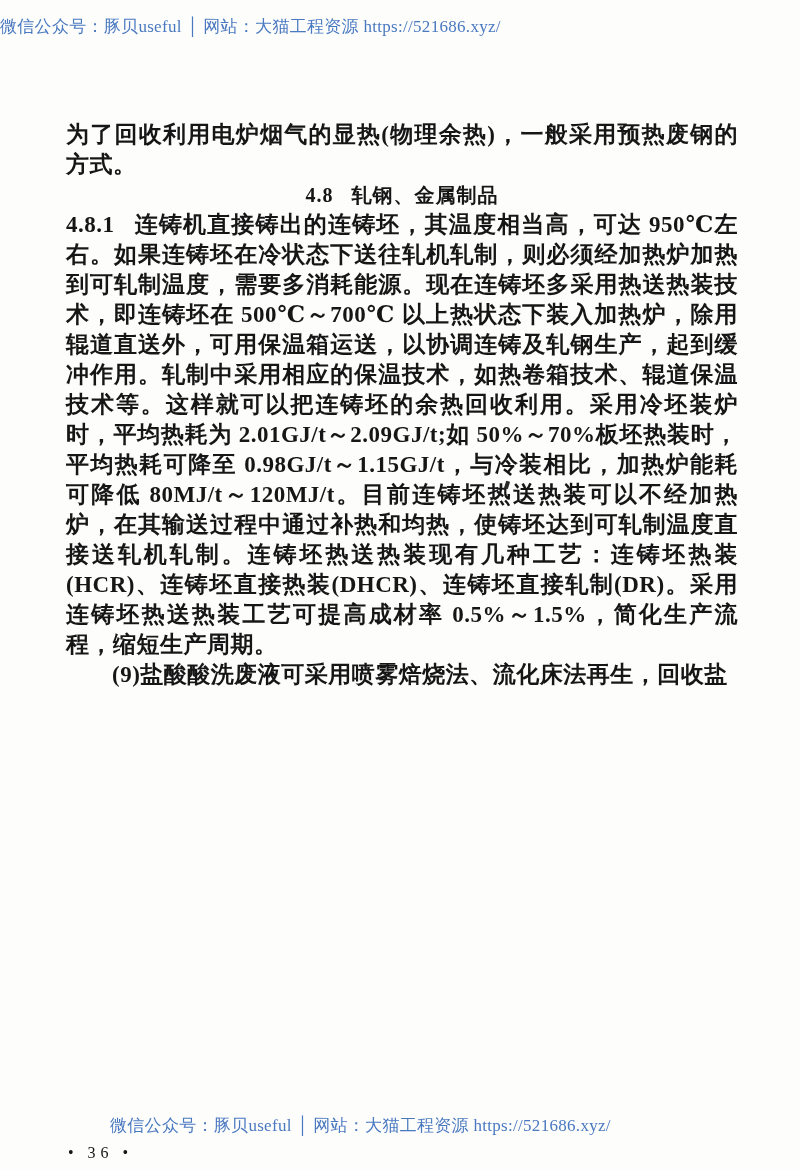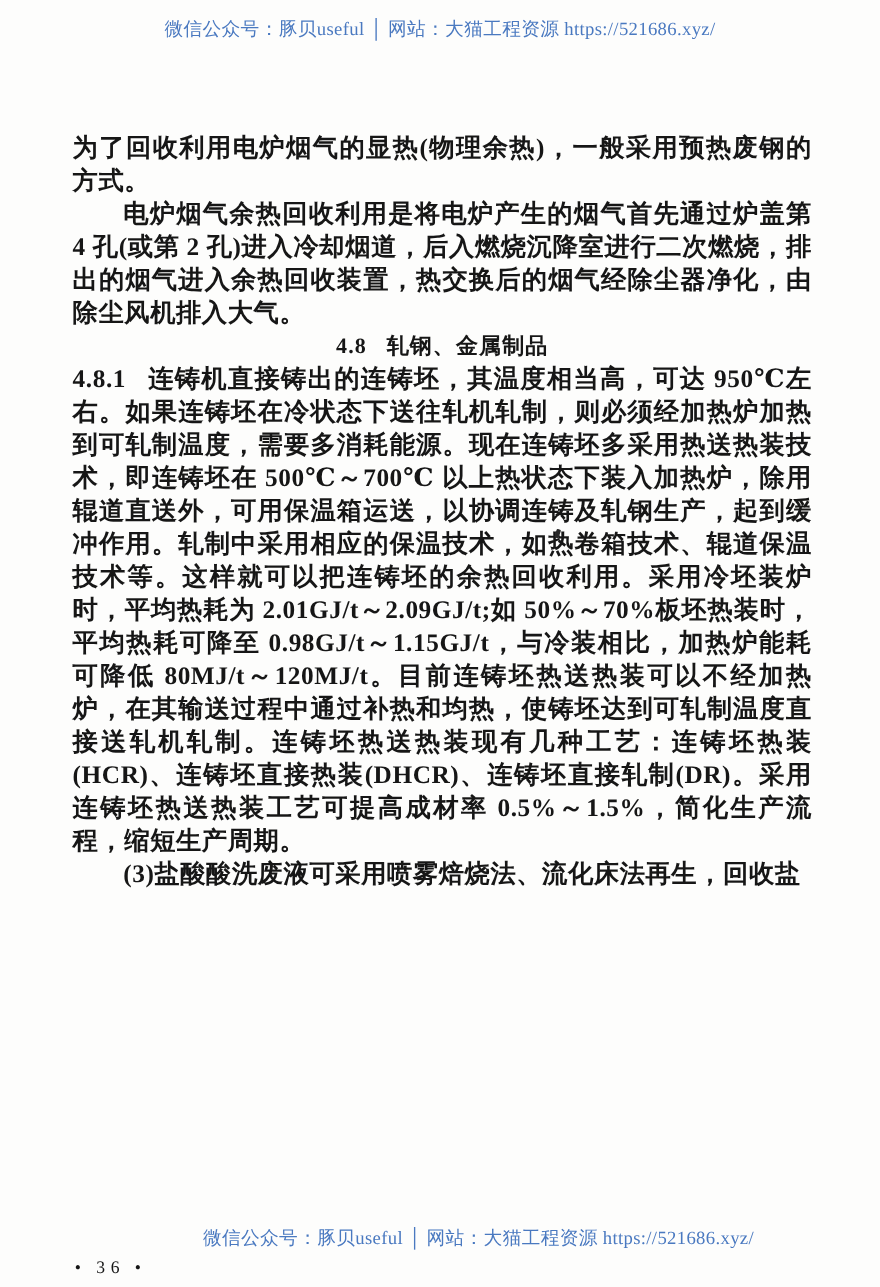--- a/index.html
+++ b/index.html
@@ -15,21 +15,20 @@
   }
   .page{
     position:relative;
     width:800px;height:1170px;
     background:var(--page-bg);
     color:var(--text-color);
     overflow:hidden;
   }
   .wm{
     position:absolute;left:0;right:0;
-    text-align:center;
     color:var(--wm-color);
     font-size:17px;
     letter-spacing:0.3px;
     white-space:nowrap;
     font-weight:400;
   }
   .wm-header{top:15px;}
   .wm-footer{top:1114px;left:110px;right:40px;}
   .pageno{
     position:absolute;
@@ -74,33 +73,32 @@
 <body>
 
 <div class="page">
 
   <div class="wm wm-header">微信公众号：豚贝useful │ 网站：大猫工程资源 https://521686.xyz/</div>
 
   <div class="body-text">
 
     <p>为了回收利用电炉烟气的显热(物理余热)，一般采用预热废钢的方式。</p>
 
-    <p class="para-indent">电炉烟气余热回收利用是将电炉产生的烟气首先通过炉盖第 4 孔(或第 2 孔)进入冷却烟道，后入燃烧沉降室进行二次燃烧，排出的烟气进入余热回收装置，热交换后的烟气经除尘器净化，由除尘风机排入大气。</p>
 
     <p class="heading">
       <span class="h-num">4.8</span><span>轧钢、金属制品</span>
     </p>
 
     <p>
       <span class="clause-num">4.8.1</span><span>连铸机直接铸出的连铸坯，其温度相当高，可达 950℃左右。如果连铸坯在冷状态下送往轧机轧制，则必须经加热炉加热到可轧制温度，需要多消耗能源。现在连铸坯多采用热送热装技术，即连铸坯在 500℃～700℃ 以上热状态下装入加热炉，除用辊道直送外，可用保温箱运送，以协调连铸及轧钢生产，起到缓冲作用。轧制中采用相应的保温技术，如热卷箱技术、辊道保温技术等。这样就可以把连铸坯的余热回收利用。采用冷坯装炉时，平均热耗为 2.01GJ/t～2.09GJ/t;如 50%～70%板坯热装时，平均热耗可降至 0.98GJ/t～1.15GJ/t，与冷装相比，加热炉能耗可降低 80MJ/t～120MJ/t。目前连铸坯热送热装可以不经加热炉，在其输送过程中通过补热和均热，使铸坯达到可轧制温度直接送轧机轧制。连铸坯热送热装现有几种工艺：连铸坯热装(HCR)、连铸坯直接热装(DHCR)、连铸坯直接轧制(DR)。采用连铸坯热送热装工艺可提高成材率 0.5%～1.5%，简化生产流程，缩短生产周期。</span>
     </p>
 
 
 
-    <p class="para-indent">(3)盐酸酸洗废液可采用喷雾焙烧法、流化床法再生，回收盐</p>
+    <p class="para-indent">(9)盐酸酸洗废液可采用喷雾焙烧法、流化床法再生，回收盐</p>
 
   </div>
 
   <div class="speck"></div>
 
   <div class="pageno">• 36 •</div>
 
   <div class="wm wm-footer">微信公众号：豚贝useful │ 网站：大猫工程资源 https://521686.xyz/</div>
 
 </div>

